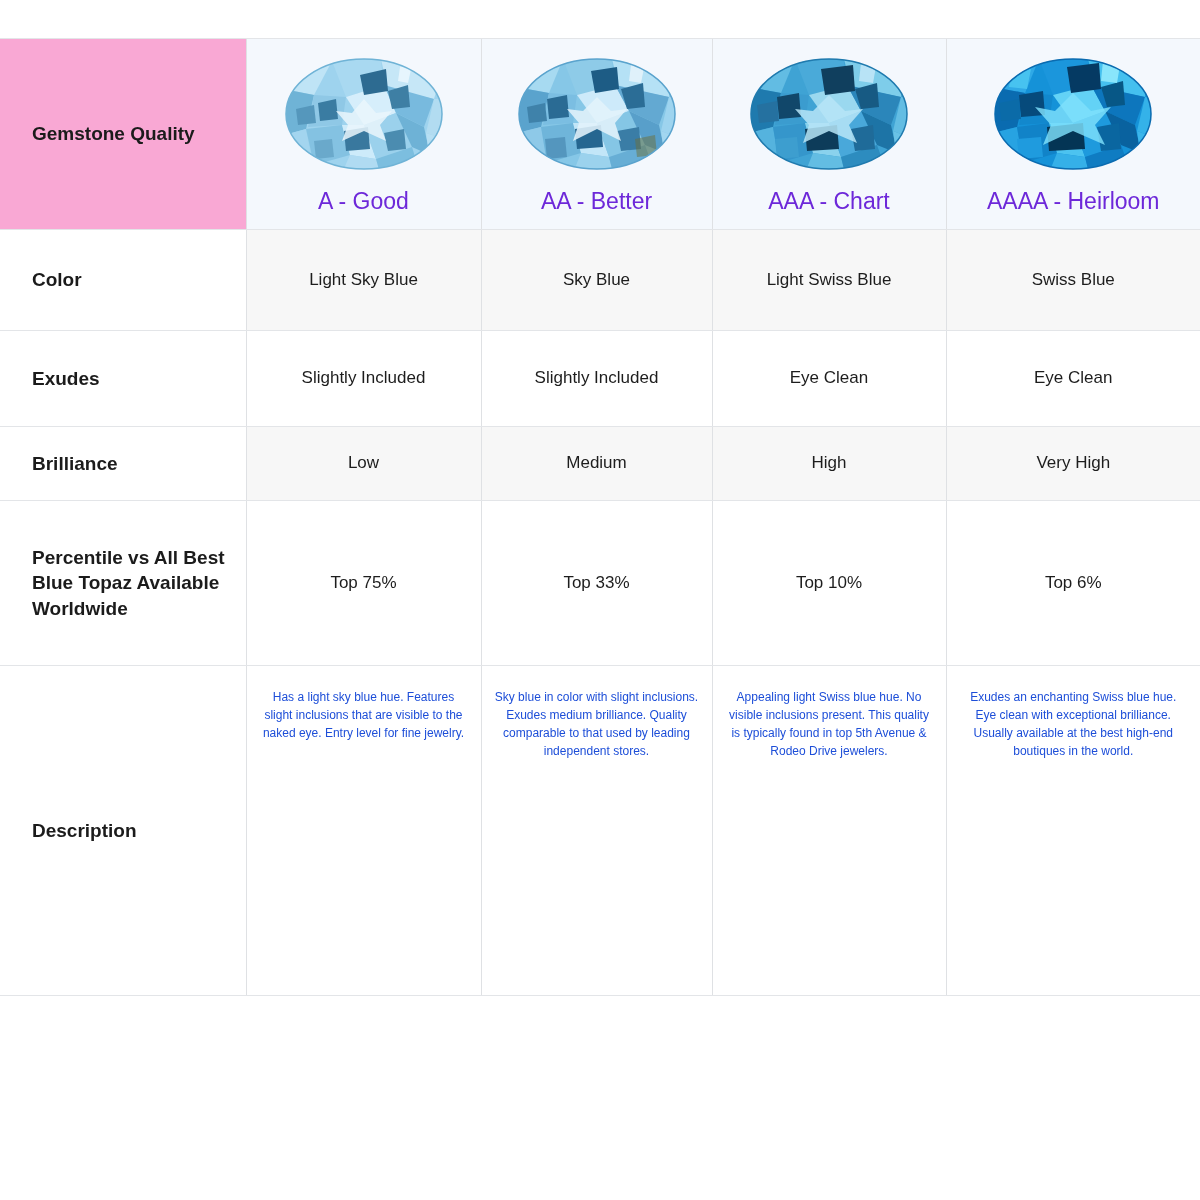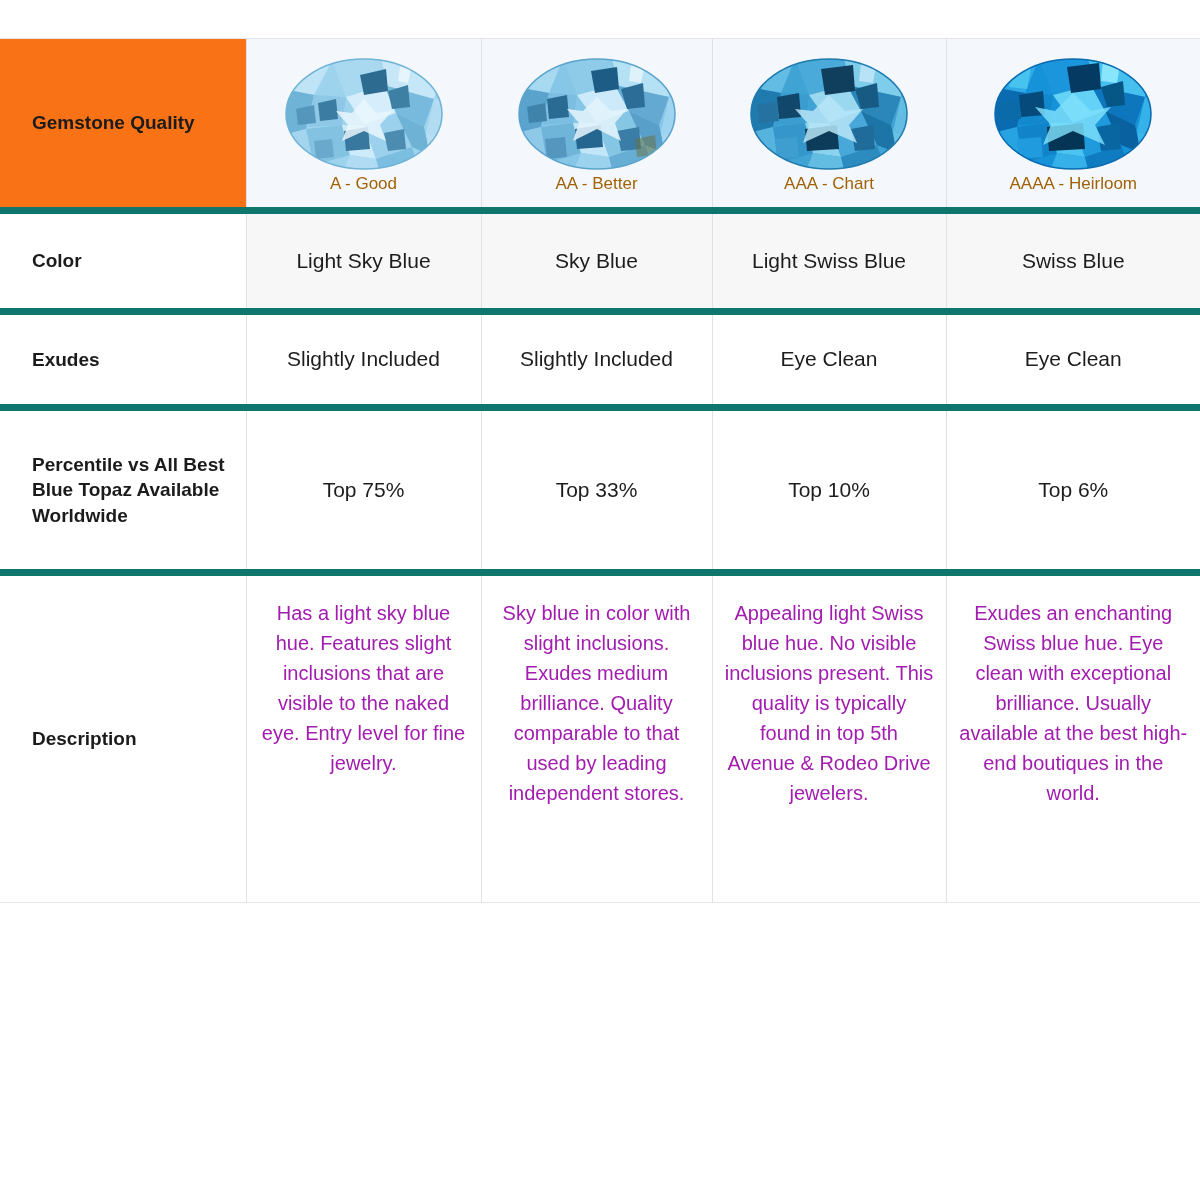--- a/index.html
+++ b/index.html
@@ -27,56 +27,57 @@
     table-layout: fixed;
     margin-top: 38px;
   }
   table.comparison col.c-label { width: 246px; }
   table.comparison col.c-q1 { width: 235px; }
   table.comparison col.c-q2 { width: 231px; }
   table.comparison col.c-q3 { width: 234px; }
   table.comparison col.c-q4 { width: 254px; }
 
   td {
-    border-top: 7px solid #0f766e;
+    border-top: 1px solid #0f766e;
     border-bottom: 1px solid #e3e5e8;
     vertical-align: middle;
     padding: 10px 12px;
   }
   td.cell { text-align: center; border-left: 1px solid #dfe1e4; }
   td.label {
     text-align: left;
     padding-left: 32px;
     padding-right: 10px;
     font-size: 19px;
     font-weight: 700;
     color: #1b1b1b;
     line-height: 1.33;
     background: #ffffff;
   }
 
   
   tr.row-header td { background: #f4f8fd; border-top: 1px solid #e3e5e8; }
-  tr.row-header td.label { background: #f97316; vertical-align: middle; }
+  tr.row-header td.label { background: #f9a8d4; vertical-align: middle; }
   tr.row-header td.cell { padding-top: 16px; padding-bottom: 12px; }
 
   
   tr.shaded td.cell { background: #f7f7f7; }
   tr.plain td.cell { background: #ffffff; }
 
   .gem-wrap { display: flex; flex-direction: column; align-items: center; }
   .gem { display: block; }
   .grade-label {
-    font-size: 17px;
-    color: #a16207;
+    margin-top: 14px;
+    font-size: 23px;
+    color: #6d28d9;
     line-height: 1.3;
   }
 
-  .val { font-size: 21px; color: #1d1d1d; line-height: 1.45; }
-  .val-desc { font-size: 20px; color: #a21caf; line-height: 1.5; }
+  .val { font-size: 17px; color: #1d1d1d; line-height: 1.45; }
+  .val-desc { font-size: 12px; color: #1d4ed8; line-height: 1.5; }
 
   tr.row-color td { height: 101px; }
   tr.row-clarity td { height: 96px; }
   tr.row-brilliance td { height: 74px; }
   tr.row-percentile td { height: 165px; }
   tr.row-comparable td { height: 103px; }
   tr.row-description td { height: 330px; vertical-align: top; padding-top: 22px; }
   tr.row-description td.label { vertical-align: middle; padding-top: 10px; }
 </style>
 </head>
@@ -300,20 +301,35 @@
             <div class="val">Slightly Included</div>
           </td>
         <td class="cell">
             <div class="val">Eye Clean</div>
           </td>
         <td class="cell">
             <div class="val">Eye Clean</div>
           </td>
       </tr>
 
+      <tr class="row-brilliance shaded">
+        <td class="label">Brilliance</td>
+        <td class="cell">
+            <div class="val">Low</div>
+          </td>
+        <td class="cell">
+            <div class="val">Medium</div>
+          </td>
+        <td class="cell">
+            <div class="val">High</div>
+          </td>
+        <td class="cell">
+            <div class="val">Very High</div>
+          </td>
+      </tr>
 
       <tr class="row-percentile plain">
         <td class="label">Percentile vs All Best Blue Topaz Available Worldwide</td>
         <td class="cell">
             <div class="val">Top 75%</div>
           </td>
         <td class="cell">
             <div class="val">Top 33%</div>
           </td>
         <td class="cell">

